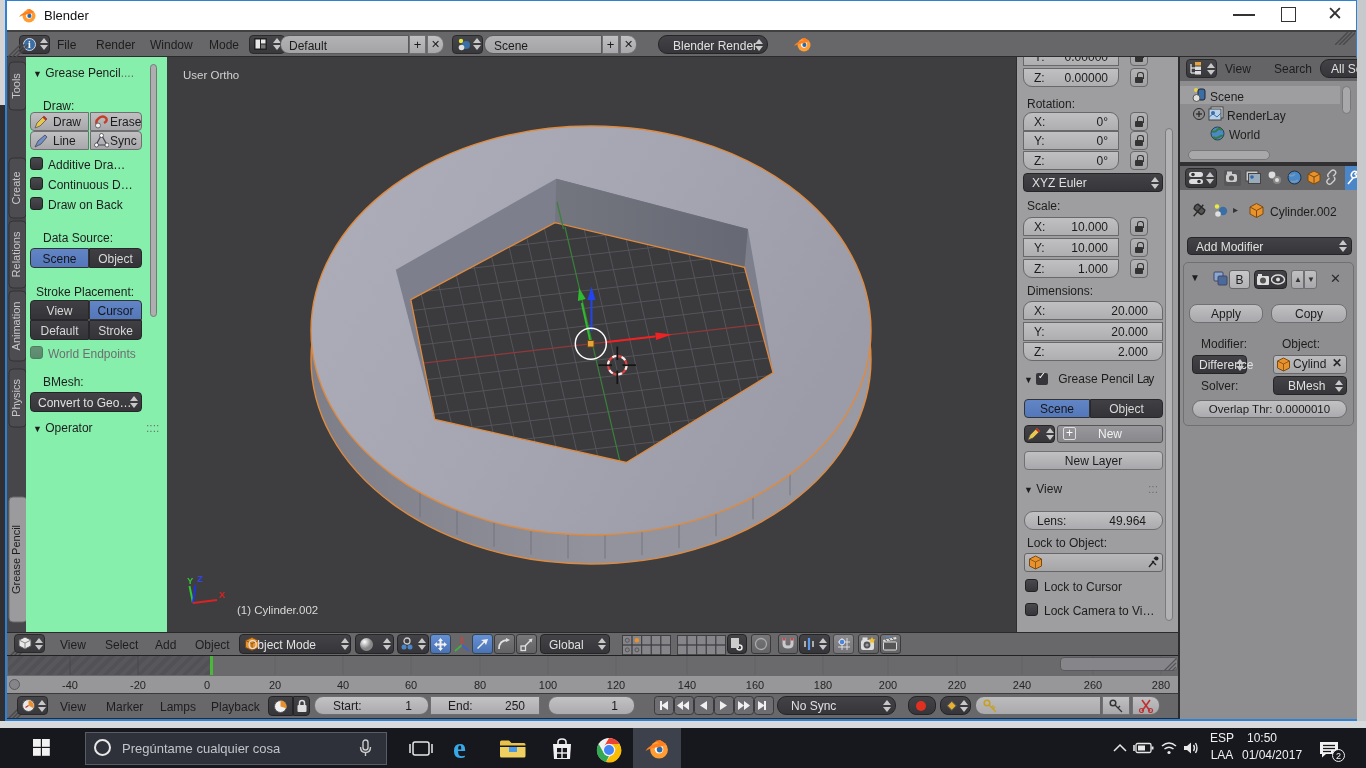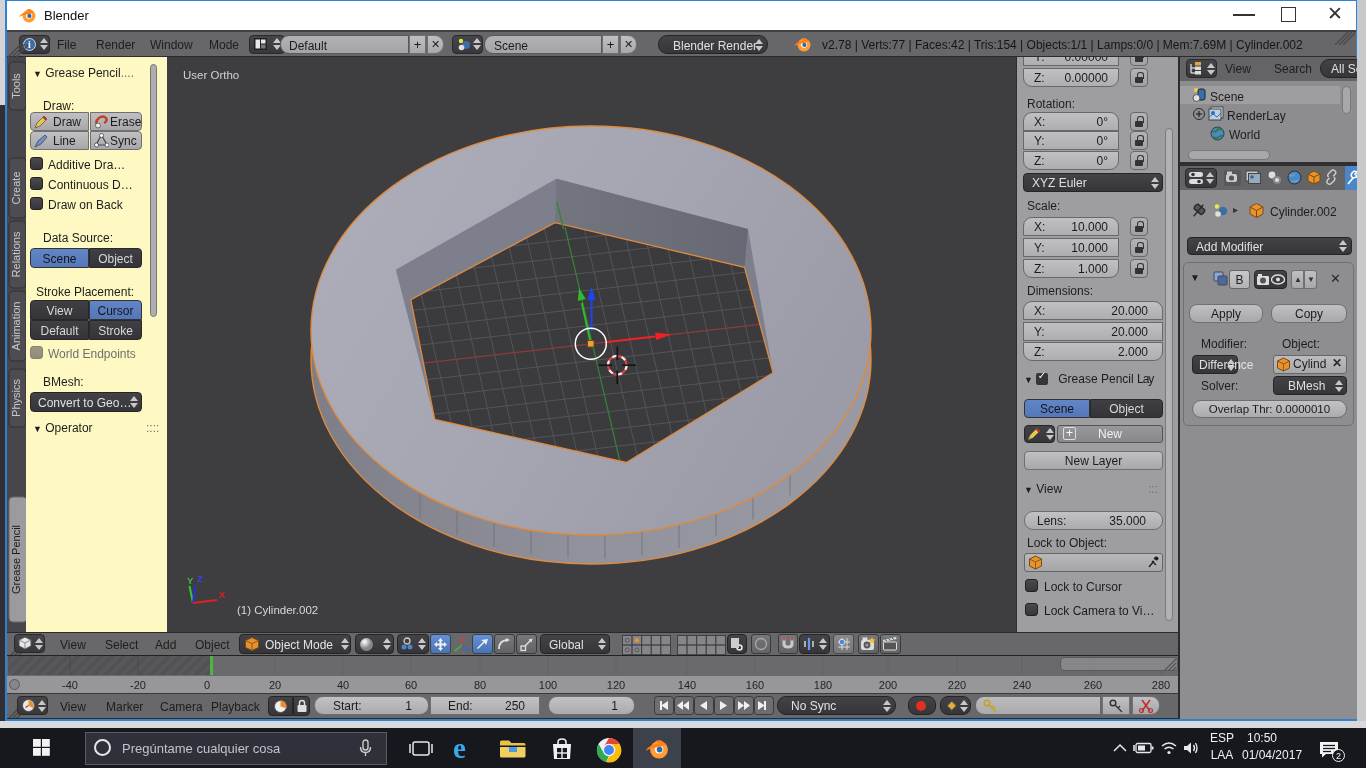--- a/index.html
+++ b/index.html
@@ -83,42 +83,41 @@
         <line x1="8" y1="13" x2="21" y2="0"></line>
       </g>
     </svg>
  <svg class="abs" style="left:1328px;top:0" width="20" height="13">
       <g stroke="#4a4a4c" stroke-width="1.5">
         <line x1="0" y1="13" x2="13" y2="0"></line>
         <line x1="4" y1="13" x2="17" y2="0"></line>
         <line x1="8" y1="13" x2="21" y2="0"></line>
       </g>
     </svg>
- <div class="abs" style="left:815px;top:6px;color:#161616">v2.78 | Verts:77 | Faces:42 | Tris:154 | Objects:1/1 | Lamps:0/0 | Mem:7.69M | Cylinder.002</div>
 </div>
 
 <div class="abs" style="left:7px;top:57px;width:19px;height:575px;background:#47474b"></div>
 <svg class="abs" style="left:7px;top:57px" width="19" height="575">
  <g font-size="11" fill="#c9c9cb" text-anchor="middle">
  <rect x="2" y="5" width="17" height="48" rx="4" fill="#4d4d51" stroke="#333"></rect>
       <text transform="translate(12.5,29) rotate(-90)">Tools</text>
  <rect x="2" y="101" width="17" height="60" rx="4" fill="#4d4d51" stroke="#333"></rect>
       <text transform="translate(12.5,131) rotate(-90)">Create</text>
  <rect x="2" y="164" width="17" height="67" rx="4" fill="#4d4d51" stroke="#333"></rect>
       <text transform="translate(12.5,197.5) rotate(-90)">Relations</text>
  <rect x="2" y="234" width="17" height="70" rx="4" fill="#4d4d51" stroke="#333"></rect>
       <text transform="translate(12.5,269) rotate(-90)">Animation</text>
  <rect x="2" y="312" width="17" height="58" rx="4" fill="#4d4d51" stroke="#333"></rect>
       <text transform="translate(12.5,341) rotate(-90)">Physics</text>
  <rect x="2" y="440" width="18" height="125" rx="4" fill="#9b9b9d" stroke="#6a6a6c"></rect>
       <text transform="translate(12.5,502.5) rotate(-90)" fill="#1c1c1c">Grease Pencil</text>
  </g>
 </svg>
 
-<div class="abs" style="left:26px;top:57px;width:141px;height:575px;background:#fef9c3;overflow:hidden">
+<div class="abs" style="left:26px;top:57px;width:141px;height:575px;background:#86efac;overflow:hidden">
  <div class="abs dk" style="left:7px;top:9px"><span style="font-size:9px">▼</span> Grease Pencil<span style="color:#707072">....</span></div>
  <div class="abs dk" style="left:17px;top:42px">Draw:</div>
  <div class="lbtn abs" style="left:4px;top:55px;width:59px;height:19px;border-radius:4px 0 0 4px;padding:2px 0 0 22px">Draw</div>
  <div class="lbtn abs" style="left:64px;top:55px;width:52px;height:19px;border-radius:0 4px 4px 0;padding:2px 0 0 19px">Erase</div>
  <div class="lbtn abs" style="left:4px;top:74px;width:59px;height:19px;border-radius:4px 0 0 4px;padding:2px 0 0 22px">Line</div>
  <div class="lbtn abs" style="left:64px;top:74px;width:52px;height:19px;border-radius:0 4px 4px 0;padding:2px 0 0 19px">Sync</div>
  <svg class="abs" style="left:8px;top:58px" width="14" height="14">
       <path d="M1 13 L3 8 L10 1 L13 4 L6 11Z" fill="#e8c84a" stroke="#555" stroke-width="0.8"></path>
       <path d="M10 1 L13 4 L11.5 5.5 L8.5 2.5Z" fill="#c03020"></path>
     </svg>
@@ -344,21 +343,21 @@
         <path d="M1 13 L3 8 L10 1 L13 4 L6 11Z" fill="#e8c84a" stroke="#555" stroke-width="0.8"></path>
         <path d="M10 1 L13 4 L11.5 5.5 L8.5 2.5Z" fill="#c03020"></path>
       </svg>
  <div class="udar" style="left:29px;top:377px"></div>
  <div class="abs" style="left:40px;top:368px;width:106px;height:18px;background:linear-gradient(#98989c,#88888c);border:1px solid #555;border-radius:3px;color:#f0f0f0;text-align:center;padding-top:1px">New</div>
  <div class="abs" style="left:46px;top:370px;width:13px;height:13px;border:1px solid #ddd;border-radius:2px;color:#fff;line-height:11px;text-align:center;font-size:12px">+</div>
  <div class="lbtn abs" style="left:7px;top:394px;width:139px;height:19px;text-align:center;padding-top:2px">New Layer</div>
  <div class="abs dk" style="left:7px;top:425px"><span style="font-size:9px">▼</span> View <span style="position:absolute;left:124px;color:#707072">:::</span></div>
  <div class="pill abs" style="left:7px;top:454px;width:139px;height:19px">
         <span style="position:absolute;left:12px;top:2px">Lens:</span>
-        <span style="position:absolute;right:16px;top:2px">35.000</span>
+        <span style="position:absolute;right:16px;top:2px">49.964</span>
       </div>
  <div class="abs dk" style="left:10px;top:479px">Lock to Object:</div>
  <div class="abs" style="left:7px;top:496px;width:139px;height:19px;background:linear-gradient(#b8b8ba,#a6a6a8);border:1px solid #666;border-radius:3px"></div>
  <svg class="abs" style="left:11px;top:498px" width="15" height="15">
         <path d="M7.5 1 L13.5 4 L13.5 11 L7.5 14 L1.5 11 L1.5 4Z" fill="#e8922e" stroke="#7a4a10"></path>
         <path d="M1.5 4 L7.5 7 L13.5 4 M7.5 7 L7.5 14" fill="none" stroke="#7a4a10" stroke-width="0.8"></path>
       </svg>
  <svg class="abs" style="left:130px;top:498px" width="13" height="14">
         <path d="M2 12 L7 6 M7 4 L9 2 M5 6 L9 10" stroke="#222" stroke-width="1.4" fill="none"></path>
         <circle cx="9.5" cy="3.5" r="2" fill="#222"></circle>
@@ -506,21 +505,21 @@
       <span style="position:absolute;left:2px;top:4px;font-size:8px;color:#333">▲</span>
     </div>
  <div class="lbtn abs" style="left:124px;top:213px;width:13px;height:19px;border-radius:0 3px 3px 0">
       <span style="position:absolute;left:2px;top:4px;font-size:8px;color:#333">▼</span>
     </div>
  <div class="abs" style="left:150px;top:214px;font-size:13px;color:#2a2a2a">✕</div>
  <div class="lbtn abs" style="left:9px;top:247px;width:74px;height:19px;border-radius:8px;text-align:center;padding-top:2px">Apply</div>
  <div class="lbtn abs" style="left:91px;top:247px;width:76px;height:19px;border-radius:8px;text-align:center;padding-top:2px">Copy</div>
  <div class="abs dk" style="left:21px;top:280px">Modifier:</div>
  <div class="abs dk" style="left:102px;top:280px">Object:</div>
- <div class="ddk abs" style="left:12px;top:298px;width:46px;height:19px;padding:2px 16px 0 6px">Difference<div class="udar" style="right:2px"></div></div>
+ <div class="ddk abs" style="left:12px;top:298px;width:55px;height:19px;padding:2px 16px 0 6px">Difference<div class="udar" style="right:2px"></div></div>
  <div class="abs" style="left:93px;top:298px;width:74px;height:19px;background:linear-gradient(#bcbcbe,#a8a8aa);border:1px solid #666;border-radius:3px"></div>
  <svg class="abs" style="left:96px;top:300px" width="15" height="15">
       <path d="M7.5 1 L13.5 4 L13.5 11 L7.5 14 L1.5 11 L1.5 4Z" fill="#e8922e" stroke="#7a4a10"></path>
       <path d="M1.5 4 L7.5 7 L13.5 4 M7.5 7 L7.5 14" fill="none" stroke="#7a4a10" stroke-width="0.8"></path>
     </svg>
  <div class="abs dk" style="left:113px;top:300px">Cylind</div>
  <div class="abs" style="left:152px;top:299px;font-size:12px;color:#2a2a2a;font-weight:bold">✕</div>
  <div class="abs dk" style="left:21px;top:322px">Solver:</div>
  <div class="ddk abs" style="left:93px;top:319px;width:74px;height:19px;padding:2px 0 0 14px">BMesh<div class="udar" style="right:3px"></div></div>
  <div class="pill abs" style="left:12px;top:343px;width:155px;height:18px;text-align:center;padding-top:2px;font-size:11.5px">Overlap Thr: 0.0000010</div>
@@ -542,21 +541,21 @@
  <div class="udar" style="left:28px;top:11px"></div>
  <div class="abs dk" style="left:53px;top:5px">View</div>
  <div class="abs dk" style="left:98px;top:5px">Select</div>
  <div class="abs dk" style="left:148px;top:5px">Add</div>
  <div class="abs dk" style="left:188px;top:5px">Object</div>
  <div class="ddk abs" style="left:232px;top:1px;width:112px;height:20px"></div>
  <svg class="abs" style="left:237px;top:3px" width="16" height="16">
       <path d="M8 1.5 L14.5 4.5 L14.5 11.5 L8 14.5 L1.5 11.5 L1.5 4.5Z" fill="#e8922e" stroke="#7a4a10"></path>
       <path d="M1.5 4.5 L8 7.5 L14.5 4.5 M8 7.5 L8 14.5" fill="none" stroke="#7a4a10" stroke-width="0.8"></path>
     </svg>
- <div class="abs wt" style="left:258px;top:5px">Object Mode</div>
+ <div class="abs wt" style="left:241px;top:5px">Object Mode</div>
  <div class="udar" style="left:334px;top:11px"></div>
  <div class="ddk abs" style="left:348px;top:1px;width:39px;height:20px"></div>
  <svg class="abs" style="left:352px;top:4px" width="15" height="15">
       <defs>
         <radialGradient id="sph" cx="0.35" cy="0.3">
           <stop offset="0" stop-color="#fff"></stop>
           <stop offset="1" stop-color="#888"></stop>
         </radialGradient>
       </defs>
       <circle cx="7.5" cy="7.5" r="6.5" fill="url(#sph)"></circle>
@@ -735,21 +734,21 @@
     </svg>
  <div class="btn abs" style="left:10px;top:2px;width:31px;height:19px"></div>
  <svg class="abs" style="left:14px;top:4px" width="15" height="15">
       <circle cx="7.5" cy="7.5" r="6" fill="#e8e8e8" stroke="#555"></circle>
       <path d="M7.5 7.5 L7.5 2.5 A5 5 0 0 1 12 10Z" fill="#e89030"></path>
       <line x1="7.5" y1="7.5" x2="4.5" y2="9.5" stroke="#c03030" stroke-width="1.2"></line>
     </svg>
  <div class="udar" style="left:31px;top:12px"></div>
  <div class="abs dk" style="left:53px;top:6px">View</div>
  <div class="abs dk" style="left:99px;top:6px">Marker</div>
- <div class="abs dk" style="left:153px;top:6px">Camera</div>
+ <div class="abs dk" style="left:153px;top:6px">Lamps</div>
  <div class="abs dk" style="left:204px;top:6px">Playback</div>
  <div class="ddk abs" style="left:261px;top:2px;width:25px;height:20px;border-radius:4px 0 0 4px"></div>
  <svg class="abs" style="left:266px;top:5px" width="15" height="15">
       <circle cx="7.5" cy="7.5" r="6" fill="#f0f0f0" stroke="#555"></circle>
       <path d="M7.5 7.5 L7.5 1.5 A6 6 0 0 1 13.2 9.3Z" fill="#e89030"></path>
     </svg>
  <div class="ddk abs" style="left:286px;top:2px;width:17px;height:20px;border-radius:0 4px 4px 0"></div>
  <svg class="abs" style="left:289px;top:5px" width="12" height="14">
       <rect x="1.5" y="6" width="9" height="7" rx="1" fill="#ddd"></rect>
       <path d="M3.5 6 L3.5 4 Q3.5 1.5 6 1.5 Q8.5 1.5 8.5 4 L8.5 6" fill="none" stroke="#ddd" stroke-width="1.5"></path>

